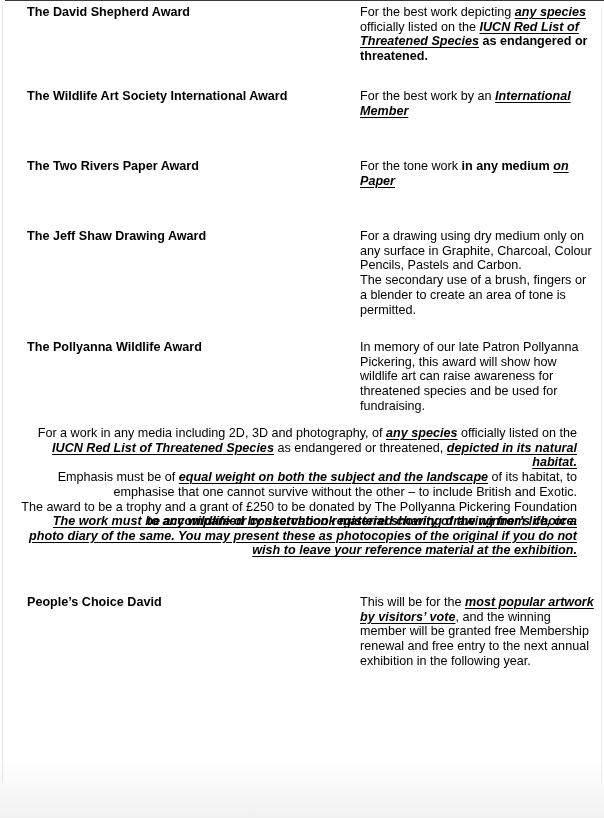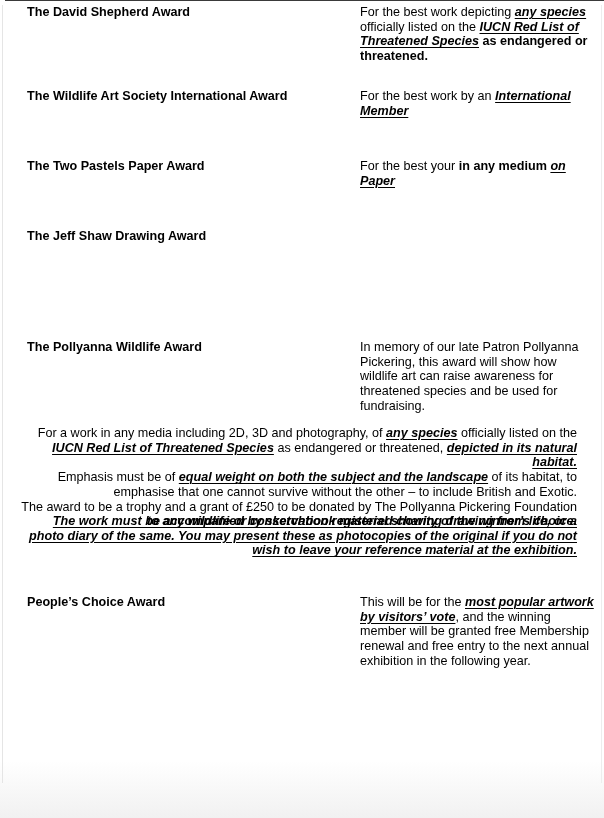--- a/index.html
+++ b/index.html
@@ -64,36 +64,36 @@
     <p class="t">The David Shepherd Award</p>
     <p class="d"><span class="n">For the best work depicting </span><span class="bu">any species</span><span class="n"> officially listed on the </span><span class="bu">IUCN Red List of Threatened Species</span><span class="b"> as endangered or threatened.</span></p>
   </section>
 
   <section class="award" style="top:89px">
     <p class="t">The Wildlife Art Society International Award</p>
     <p class="d"><span class="n">For the best work by an </span><span class="bu">International Member</span></p>
   </section>
 
   <section class="award" style="top:159px">
-    <p class="t">The Two Pastels Paper Award</p>
-    <p class="d"><span class="n">For the best your </span><span class="b">in any medium </span><span class="bu">on Paper</span></p>
+    <p class="t">The Two Rivers Paper Award</p>
+    <p class="d"><span class="n">For the tone work </span><span class="b">in any medium </span><span class="bu">on Paper</span></p>
   </section>
 
   <section class="award" style="top:229px">
     <p class="t">The Jeff Shaw Drawing Award</p>
-    <p class="d"><br></p>
+    <p class="d"><span class="n">For a drawing using dry medium only on any surface in Graphite, Charcoal, Colour Pencils, Pastels and Carbon.</span><br><span class="n">The secondary use of a brush, fingers or a blender to create an area of tone is permitted.</span></p>
   </section>
 
   <section class="award" style="top:340px">
     <p class="t">The Pollyanna Wildlife Award</p>
     <p class="d"><span class="n">In memory of our late Patron Pollyanna Pickering, this award will show how wildlife art can raise awareness for threatened species and be used for fundraising.</span></p>
   </section>
 
   <p class="para" style="top:426px"><span class="n">For a work in any media including 2D, 3D and photography, of </span><span class="bu">any species</span><span class="n"> officially listed on the </span><span class="bu">IUCN Red List of Threatened Species</span><span class="n"> as endangered or threatened, </span><span class="bu">depicted in its natural habitat.</span><br><span class="n">Emphasis must be of </span><span class="bu">equal weight on both the subject and the landscape</span><span class="n"> of its habitat, to emphasise that one cannot survive without the other – to include British and Exotic.</span><br><span class="n">The award to be a trophy and a grant of £250 to be donated by The Pollyanna Pickering Foundation </span><span class="bu">to any wildlife or conservation registered charity of the winner’s choice.</span></p>
 
   <p class="para" style="top:514px"><span class="bu">The work must be accompanied by sketchbook material showing drawing from life, or a photo diary of the same. You may present these as photocopies of the original if you do not wish to leave your reference material at the exhibition.</span></p>
 
   <section class="award" style="top:595px">
-    <p class="t">People’s Choice Award</p>
+    <p class="t">People’s Choice David</p>
     <p class="d"><span class="n">This will be for the </span><span class="bu">most popular artwork by visitors’ vote</span><span class="n">, and the winning member will be granted free Membership renewal and free entry to the next annual exhibition in the following year.</span></p>
   </section>
 
 </div>
 
 </body></html>

